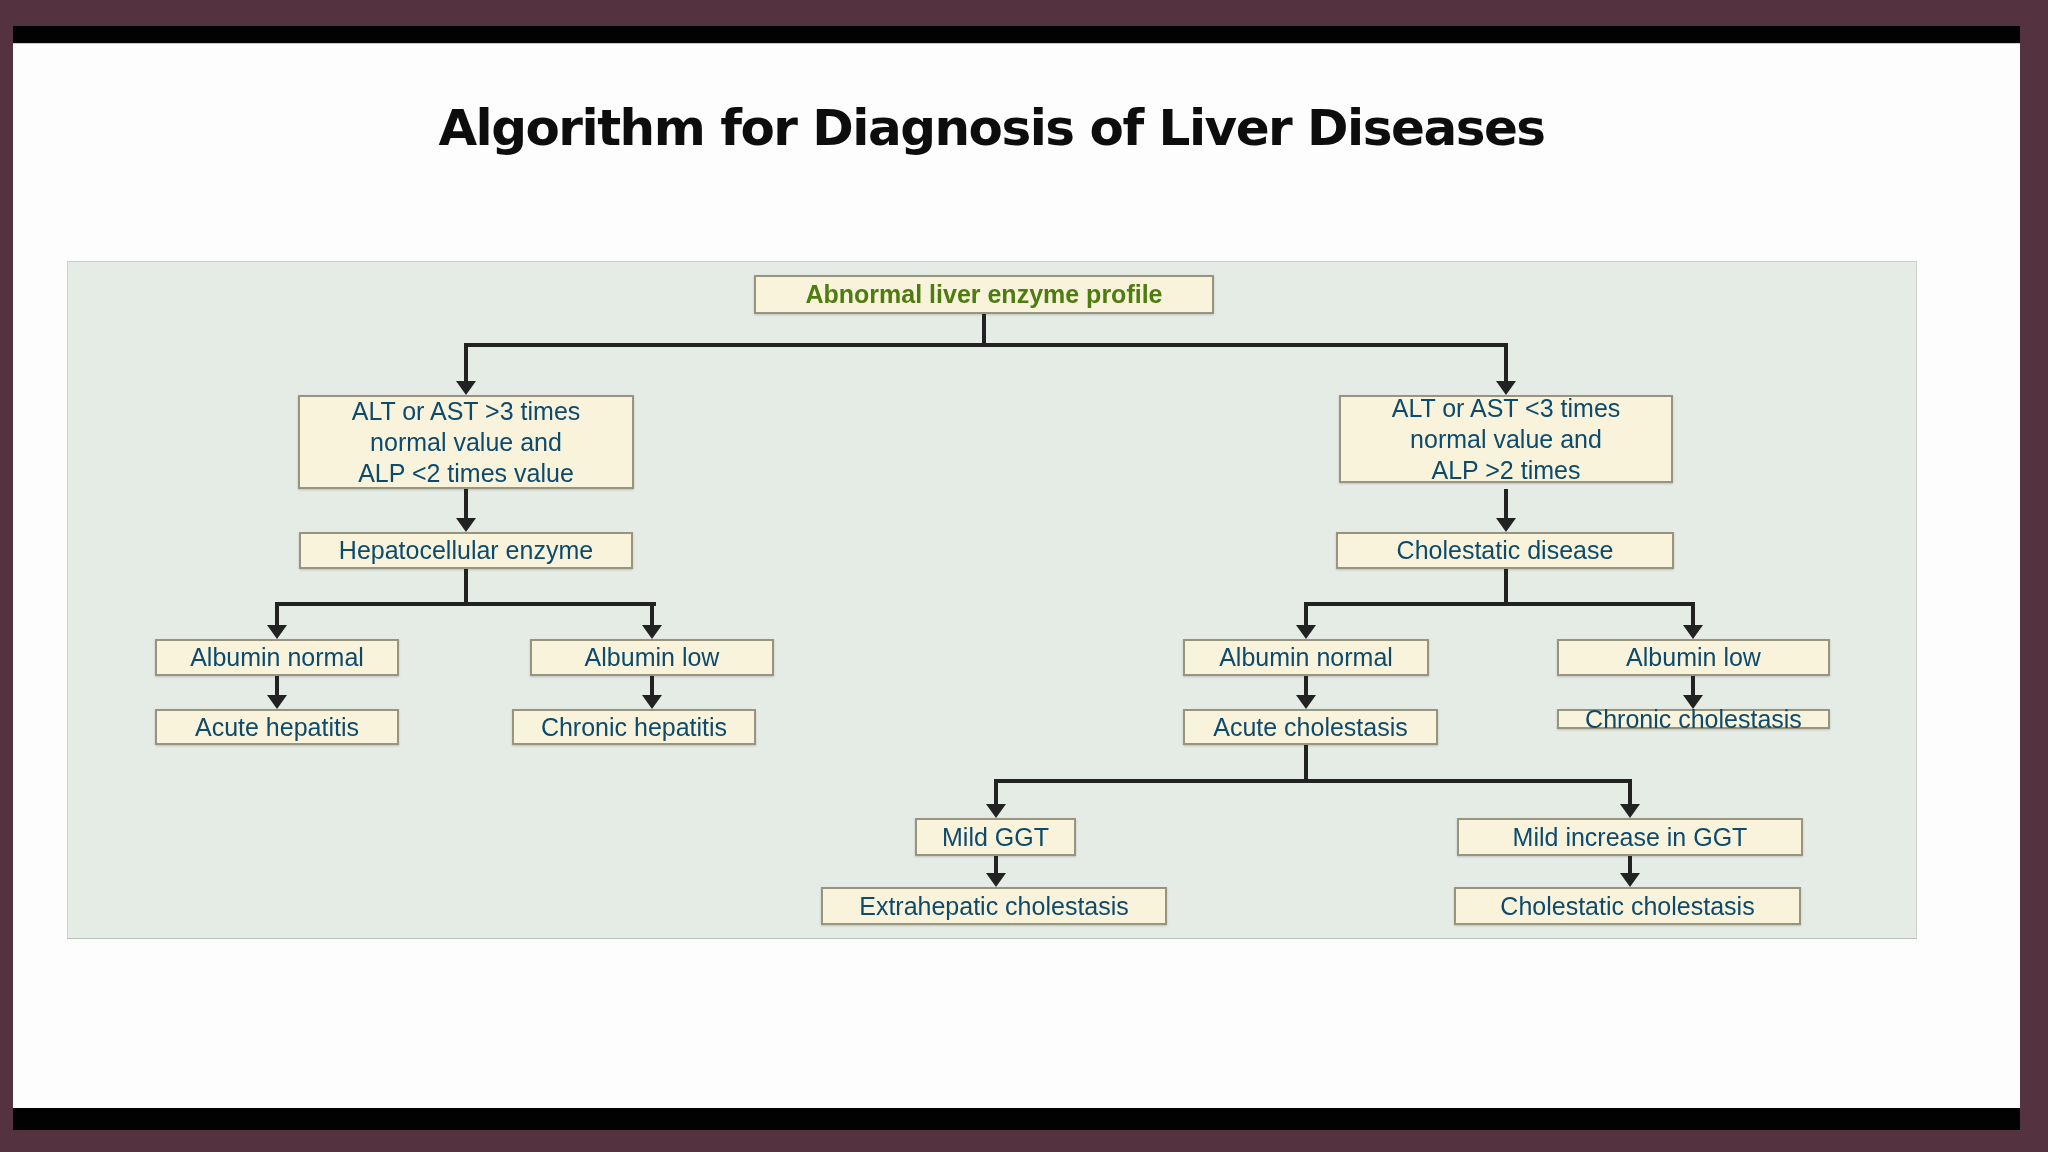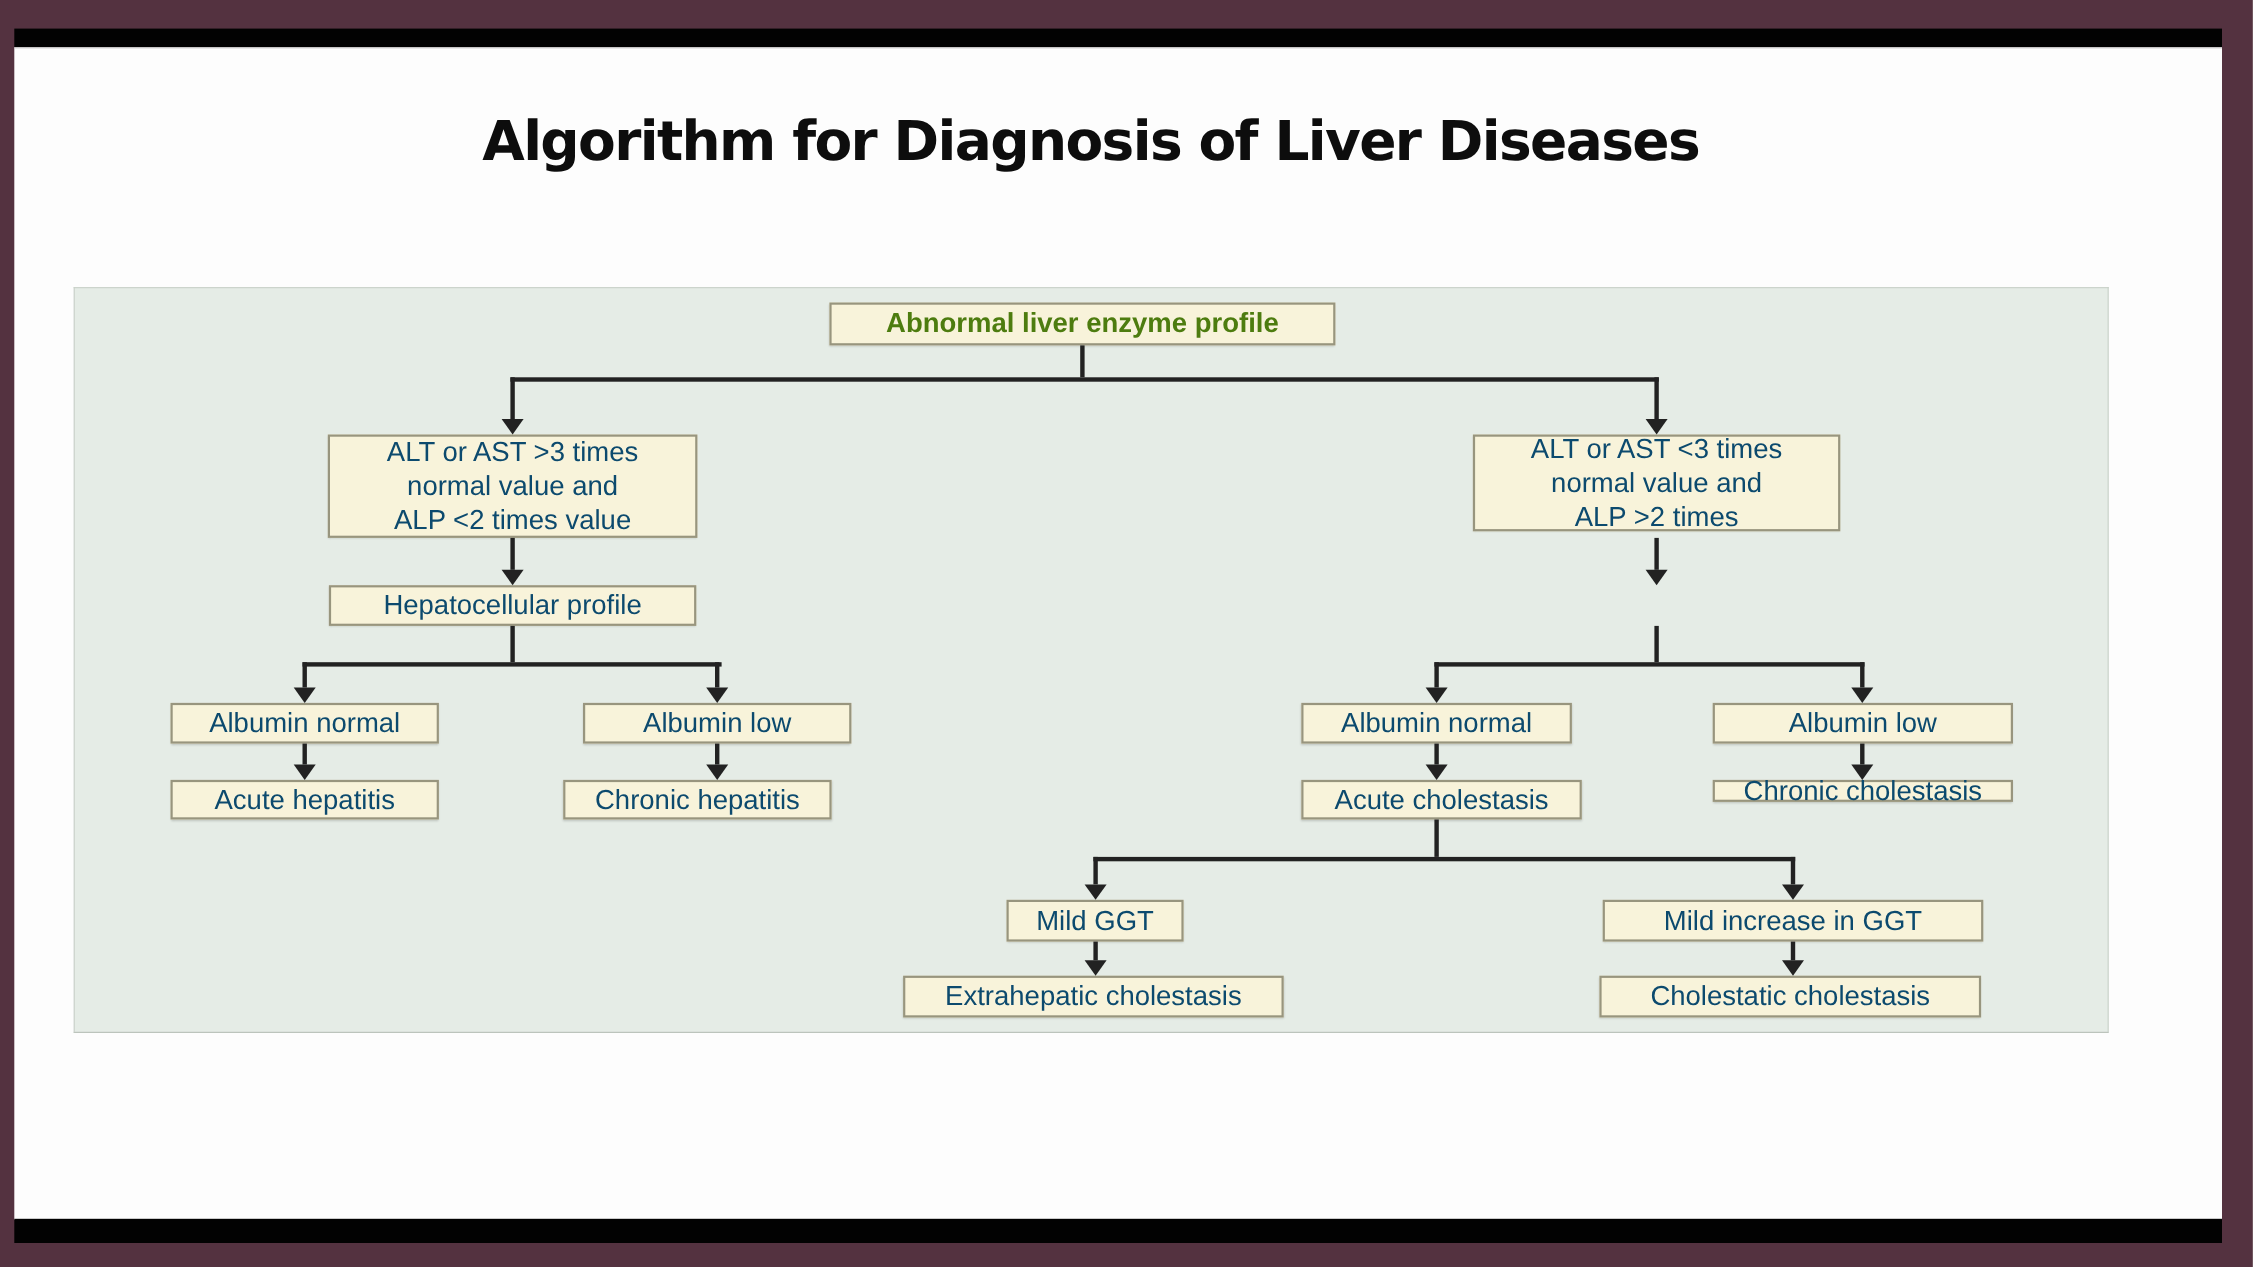--- a/index.html
+++ b/index.html
@@ -53,21 +53,22 @@
 
     <div class="node bold" style="left:686px;top:13px;width:460px;height:39px">Abnormal liver enzyme profile</div>
 
     <div class="node" style="left:230px;top:133px;width:336px;height:94px">ALT or AST &gt;3 times
 normal value and
 ALP &lt;2 times value</div>
     <div class="node" style="left:1271px;top:133px;width:334px;height:88px">ALT or AST &lt;3 times
 normal value and
 ALP &gt;2 times</div>
 
-    <div class="node" style="left:231px;top:270px;width:334px;height:37px">Hepatocellular profile</div>
+    <div class="node" style="left:231px;top:270px;width:334px;height:37px">Hepatocellular enzyme</div>
+    <div class="node" style="left:1268px;top:270px;width:338px;height:37px">Cholestatic disease</div>
 
     <div class="node" style="left:87px;top:377px;width:244px;height:37px">Albumin normal</div>
     <div class="node" style="left:462px;top:377px;width:244px;height:37px">Albumin low</div>
     <div class="node" style="left:87px;top:447px;width:244px;height:36px">Acute hepatitis</div>
     <div class="node" style="left:444px;top:447px;width:244px;height:36px">Chronic hepatitis</div>
 
     <div class="node" style="left:1115px;top:377px;width:246px;height:37px">Albumin normal</div>
     <div class="node" style="left:1489px;top:377px;width:273px;height:37px">Albumin low</div>
     <div class="node" style="left:1115px;top:447px;width:255px;height:36px">Acute cholestasis</div>
     <div class="node" style="left:1489px;top:447px;width:273px;height:20px">Chronic cholestasis</div>

